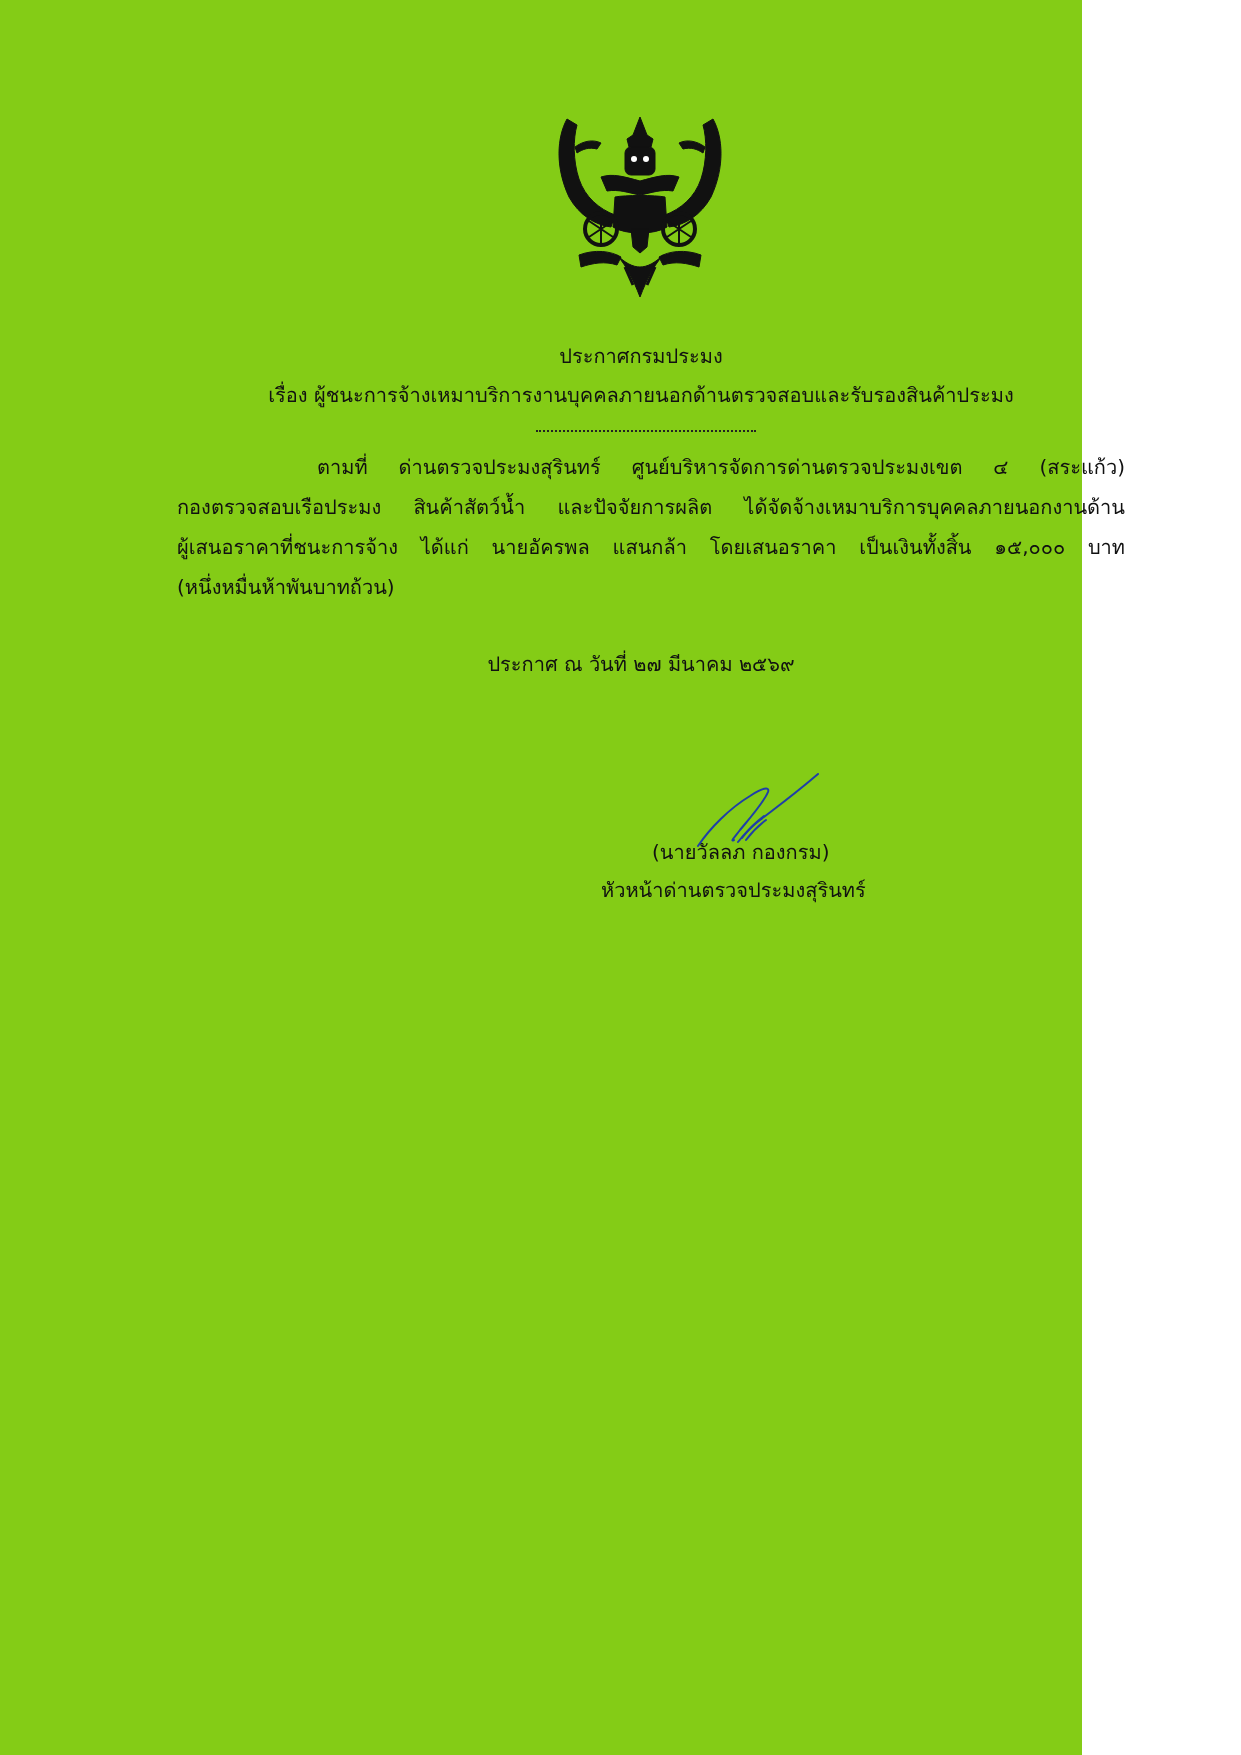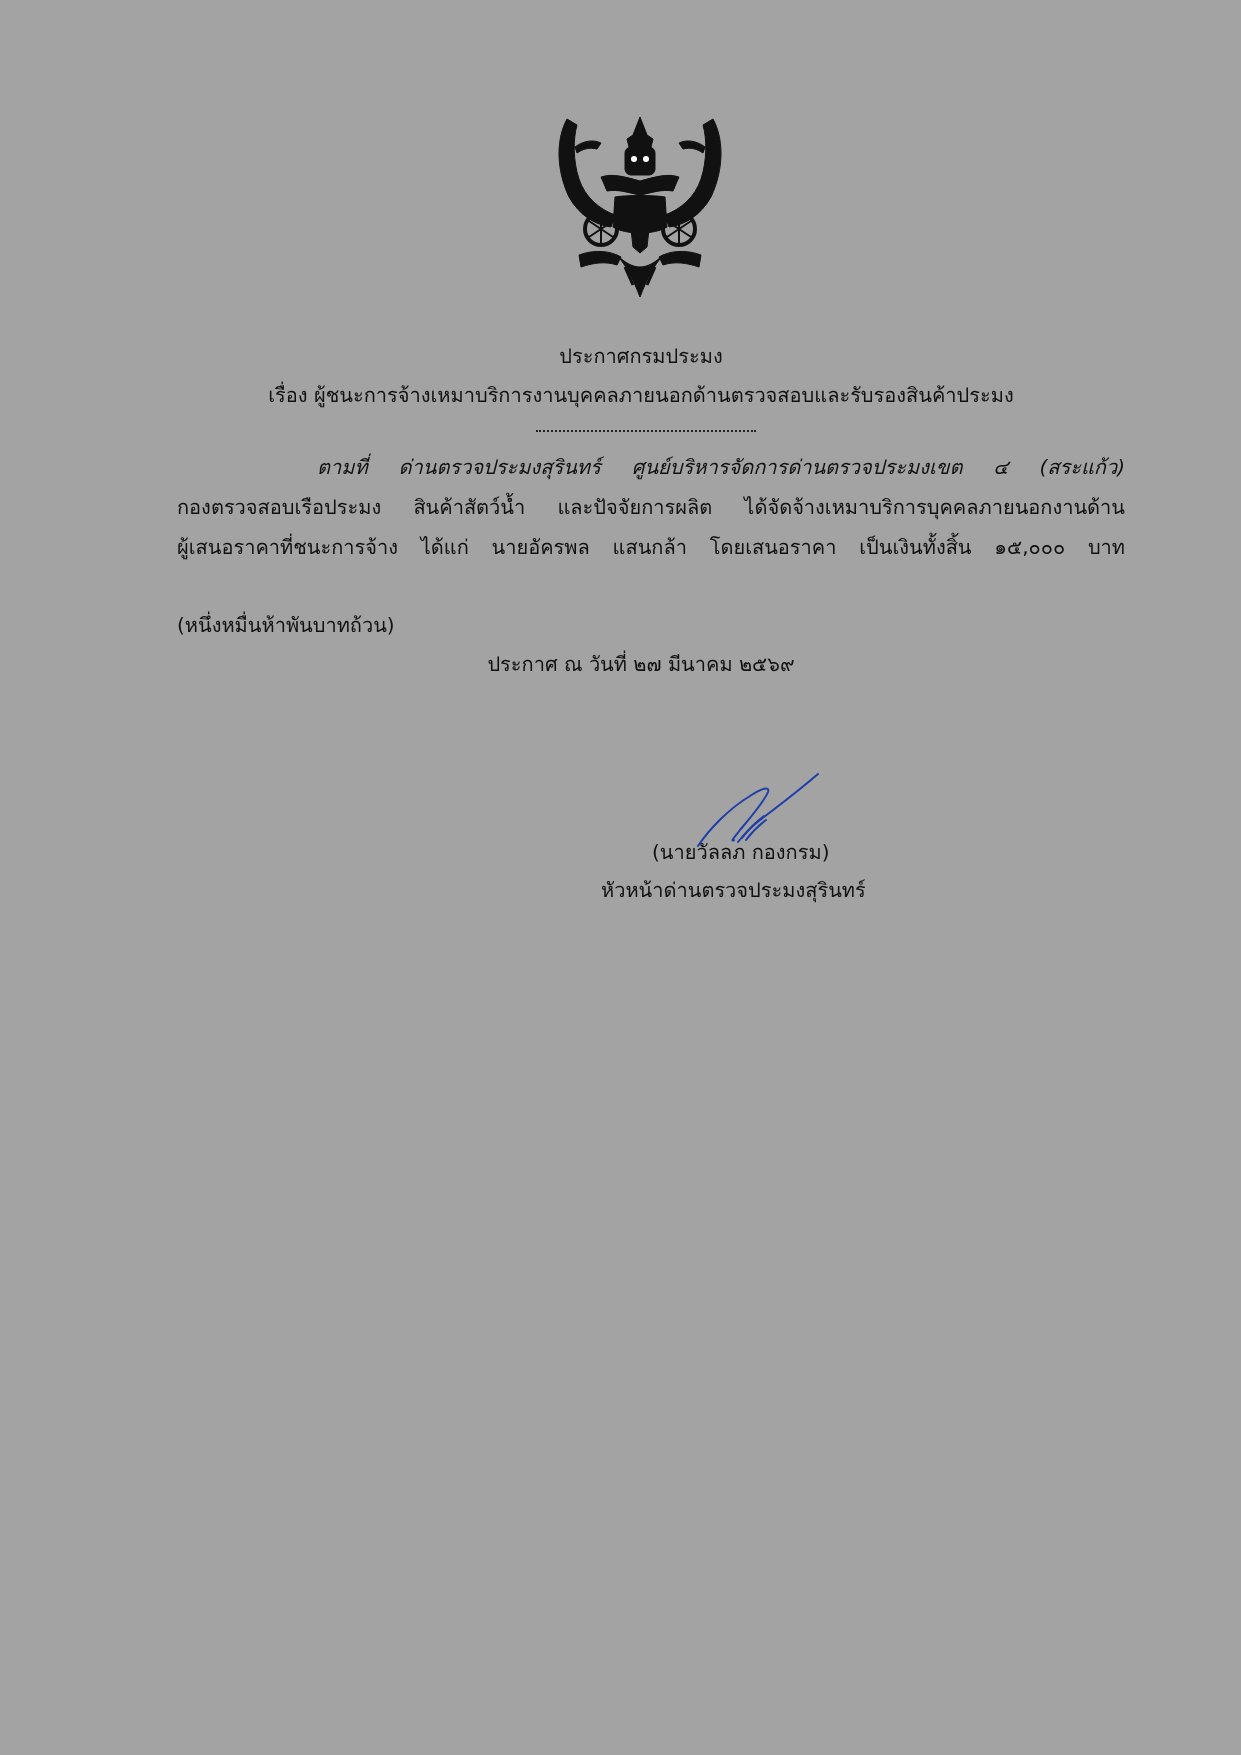--- a/index.html
+++ b/index.html
@@ -10,23 +10,23 @@
       overflow: hidden;
     }
     body {
       position: relative;
       font-family: "DejaVu Sans", "Liberation Sans", sans-serif;
       color: #111111;
     }
     .page {
       position: absolute;
       left: 0; top: 0;
-      width: 1241px;
+      width: 1082px;
       height: 1755px;
-      background: #a3a3a3;
+      background: #84cc16;
     }
     .garuda {
       position: absolute;
       left: 555px;
       top: 117px;
       width: 170px;
       height: 180px;
     }
     .line {
       position: absolute;
@@ -61,22 +61,22 @@
       text-align-last: left;
       text-indent: 140px;
       color: #111;
     }
     .body-para .row {
       display: block;
       text-align: justify;
       text-align-last: justify;
       white-space: nowrap;
     }
-    .body-para .row.first { padding-left: 140px; font-style: italic; }
-    .body-para .row.last { text-align-last: left; margin-top: 38px; }
+    .body-para .row.first { padding-left: 140px; }
+    .body-para .row.last { text-align-last: left; }
     .announce-date {
       left: 0; width: 1282px; top: 650px;
     }
     .signature {
       position: absolute;
       left: 690px;
       top: 768px;
       width: 130px;
       height: 80px;
     }

